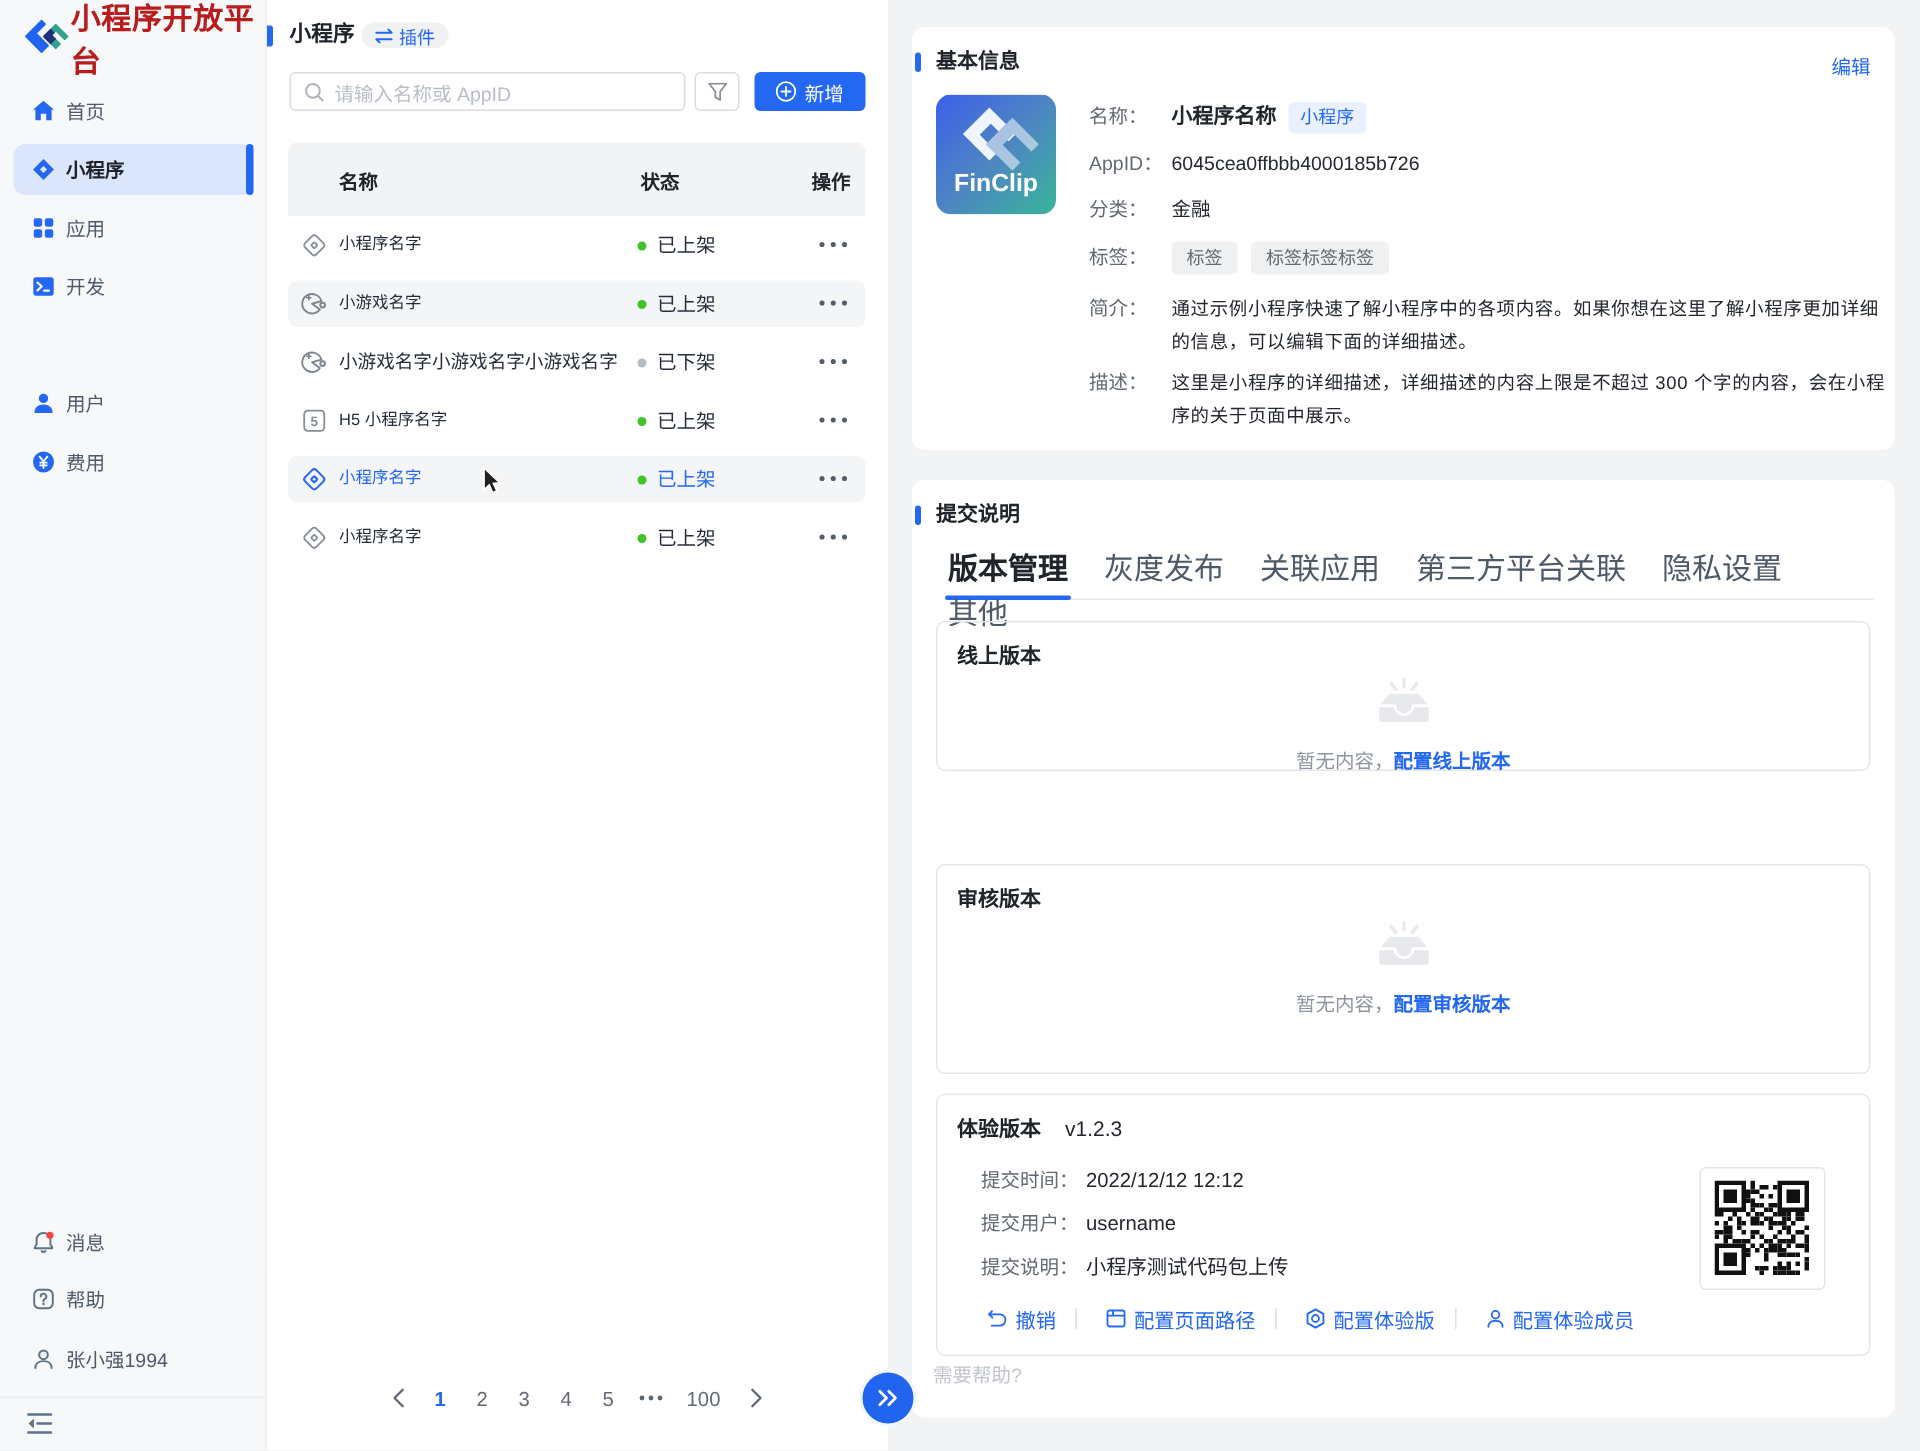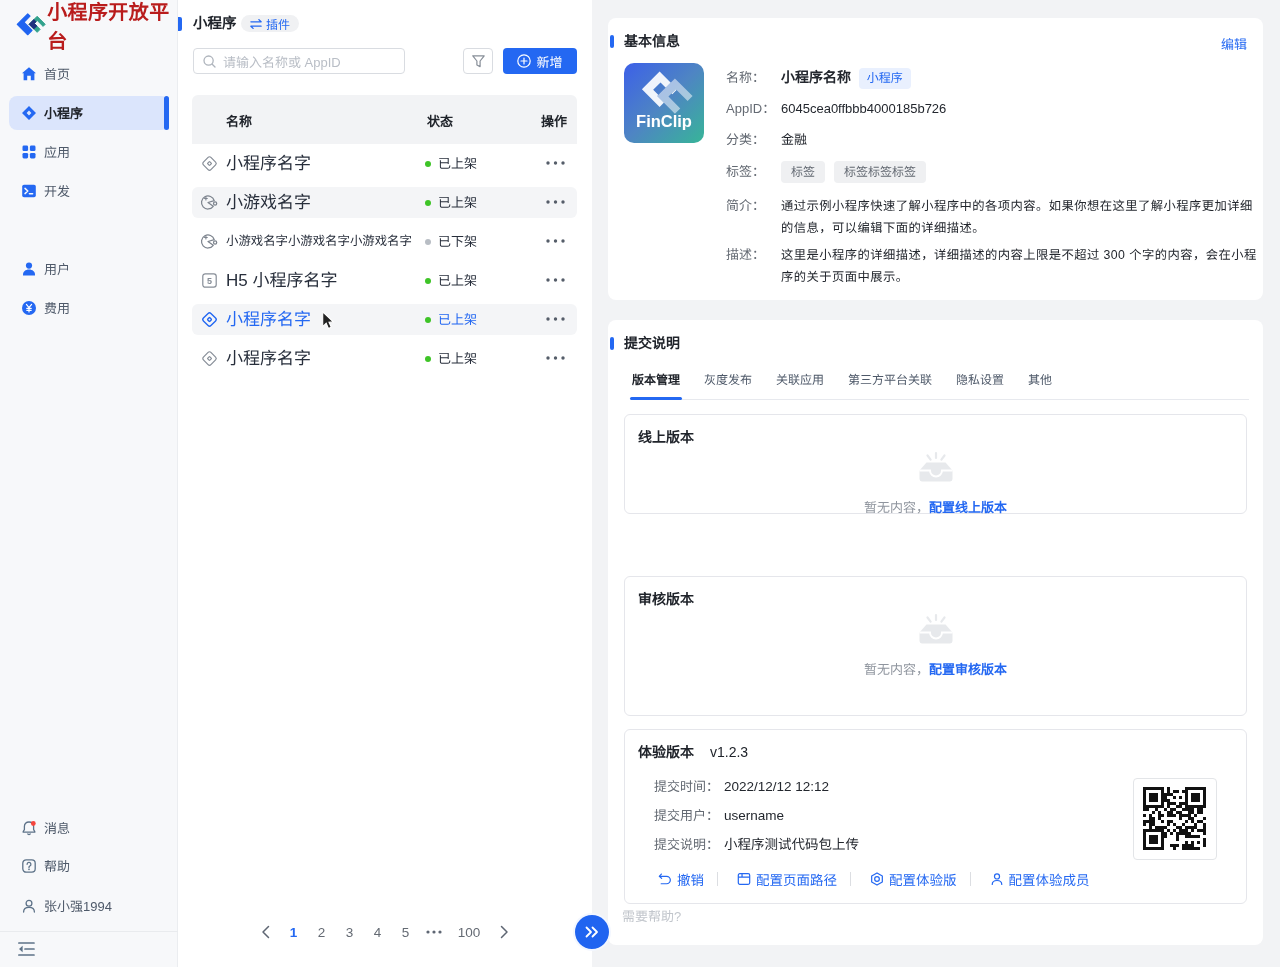--- a/index.html
+++ b/index.html
@@ -18,33 +18,33 @@
 .nav-sel-bar { position:absolute; left:164px; top:2px; width:5px; height:34px; background:#2468f2; border-radius:3px; }
 .nav-item.sel .txt { color:#1f2329; font-weight:bold; }
 .side-div { position:absolute; left:0; top:931px; width:178px; height:1px; background:#e9ebee; }
 
 
 #mid { position:absolute; left:178px; top:0; width:414px; height:967px; background:#fff; }
 .mid-bar { position:absolute; left:0; top:17px; width:4px; height:14px; background:#2468f2; border-radius:0 2px 2px 0; }
 .mid-title { position:absolute; left:15px; top:15px; font-size:14.5px; line-height:17px; font-weight:bold; color:#20242b; }
 .pill { position:absolute; left:63px; top:15px; height:17px; background:#f0f1f3; border-radius:9px; display:flex; align-items:center; padding:0 9px; }
 .pill span { font-size:12px; color:#2468f2; margin-left:4px; }
-.search { position:absolute; left:15px; top:48px; width:212px; height:26px; border:1px solid #d9dce1; border-radius:4px; display:flex; align-items:center; padding-left:9px; }
+.search { position:absolute; left:15px; top:48px; width:264px; height:26px; border:1px solid #d9dce1; border-radius:4px; display:flex; align-items:center; padding-left:9px; }
 .search span { font-size:13px; color:#b9bec6; margin-left:7px; }
 .filterbtn { position:absolute; left:285px; top:48px; width:30px; height:26px; border:1px solid #d9dce1; border-radius:4px; display:flex; align-items:center; justify-content:center; }
 .addbtn { position:absolute; left:325px; top:48px; width:74px; height:26px; background:#2468f2; border-radius:4px; display:flex; align-items:center; justify-content:center; color:#fff; font-size:13px; }
 .addbtn span { margin-left:5px; }
 .thead { position:absolute; left:14px; top:95px; width:385px; height:49px; background:#f2f3f5; border-radius:6px 6px 0 0; }
 .thead .c1 { position:absolute; left:34px; top:16px; font-size:13px; font-weight:bold; color:#20242b; }
 .thead .c2 { position:absolute; left:235px; top:16px; font-size:13px; font-weight:bold; color:#20242b; }
 .thead .c3 { position:absolute; right:10px; top:16px; font-size:13px; font-weight:bold; color:#20242b; }
 .trow { position:absolute; left:14px; width:385px; height:39px; }
 .trow .rbg { position:absolute; left:0; top:4px; right:0; bottom:4px; background:#f4f5f7; border-radius:6px; }
 .trow .ric { position:absolute; left:8px; top:10px; width:19px; height:19px; }
-.trow .rname { position:absolute; left:34px; top:12px; font-size:17px; line-height:15px; color:#272e3b; white-space:nowrap; }
+.trow .rname { position:absolute; left:34px; top:12px; font-size:11px; line-height:15px; color:#272e3b; white-space:nowrap; }
 .trow .rdot { position:absolute; left:233px; top:17px; width:6px; height:6px; border-radius:3px; background:#3ec427; }
 .trow .rdot.off { background:#b8bdc4; }
 .trow .rstat { position:absolute; left:246px; top:12px; font-size:13px; line-height:15px; color:#272e3b; }
 .trow .rdots { position:absolute; right:12px; top:17px; width:19px; height:4px; }
 .trow.sel .rname,.trow.sel .rstat { color:#2468f2; }
 .pgn { position:absolute; left:0; top:912px; width:414px; height:40px; display:flex; align-items:center; justify-content:center; }
 .pgn .pi { min-width:28px; height:28px; display:flex; align-items:center; justify-content:center; font-size:13.5px; color:#646a73; }
 .pgn .cur { color:#2468f2; font-weight:bold; }
 
 
@@ -58,21 +58,21 @@
 .applogo { position:absolute; left:16px; top:45px; width:80px; height:80px; border-radius:10px; overflow:hidden; }
 .frow { position:absolute; left:118px; }
 .frow { white-space:nowrap; }
 .frow .lb { position:absolute; left:0; top:0; font-size:13px; color:#646a73; line-height:21px; white-space:nowrap; }
 .frow .vl { position:absolute; left:55px; top:0; font-size:13px; color:#23272e; line-height:21px; white-space:nowrap; }
 .tagblue { display:inline-block; background:#e9f0fe; color:#2468f2; font-size:12px; line-height:21px; padding:0 8px; border-radius:4px; font-weight:normal; }
 .taggray { display:inline-block; background:#eff0f2; color:#646a73; font-size:12px; line-height:22px; padding:0 10px; border-radius:4px; margin-right:9px; }
 .frow .para, .para { font-size:12.3px; letter-spacing:0.45px; line-height:22px; color:#23272e; }
 
 .tabs { position:absolute; left:24px; top:49px; width:617px; height:31px; border-bottom:1px solid #e7e9ee; }
-.tab { float:left; font-size:12px; color:#4e5969; margin-right:24px; height:30px; line-height:22px; position:relative; }
+.tab { float:left; font-size:20px; color:#4e5969; margin-right:24px; height:30px; line-height:22px; position:relative; }
 .tab.act { color:#20242b; font-weight:bold; }
 .tab.act:after { content:""; position:absolute; left:-2px; right:-2px; bottom:-1px; height:3px; background:#2468f2; border-radius:2px; }
 .vbox { position:absolute; left:32px; width:623px; border:1px solid #e5e6eb; border-radius:6px; }
 .vbox .vtitle { position:absolute; left:13px; top:11px; font-size:14px; font-weight:bold; color:#20242b; }
 #vbox1 { top:414px; height:100px; }
 #vbox2 { top:576px; height:140px; }
 #vbox3 { top:729px; height:175px; }
 .empty-ico { position:absolute; left:50%; margin-left:-18px; top:30px; }
 .empty-tx { position:absolute; left:0; width:100%; top:82px; text-align:center; font-size:13px; color:#8f959e; }
 .empty-tx a { color:#2468f2; text-decoration:none; font-weight:bold; }

